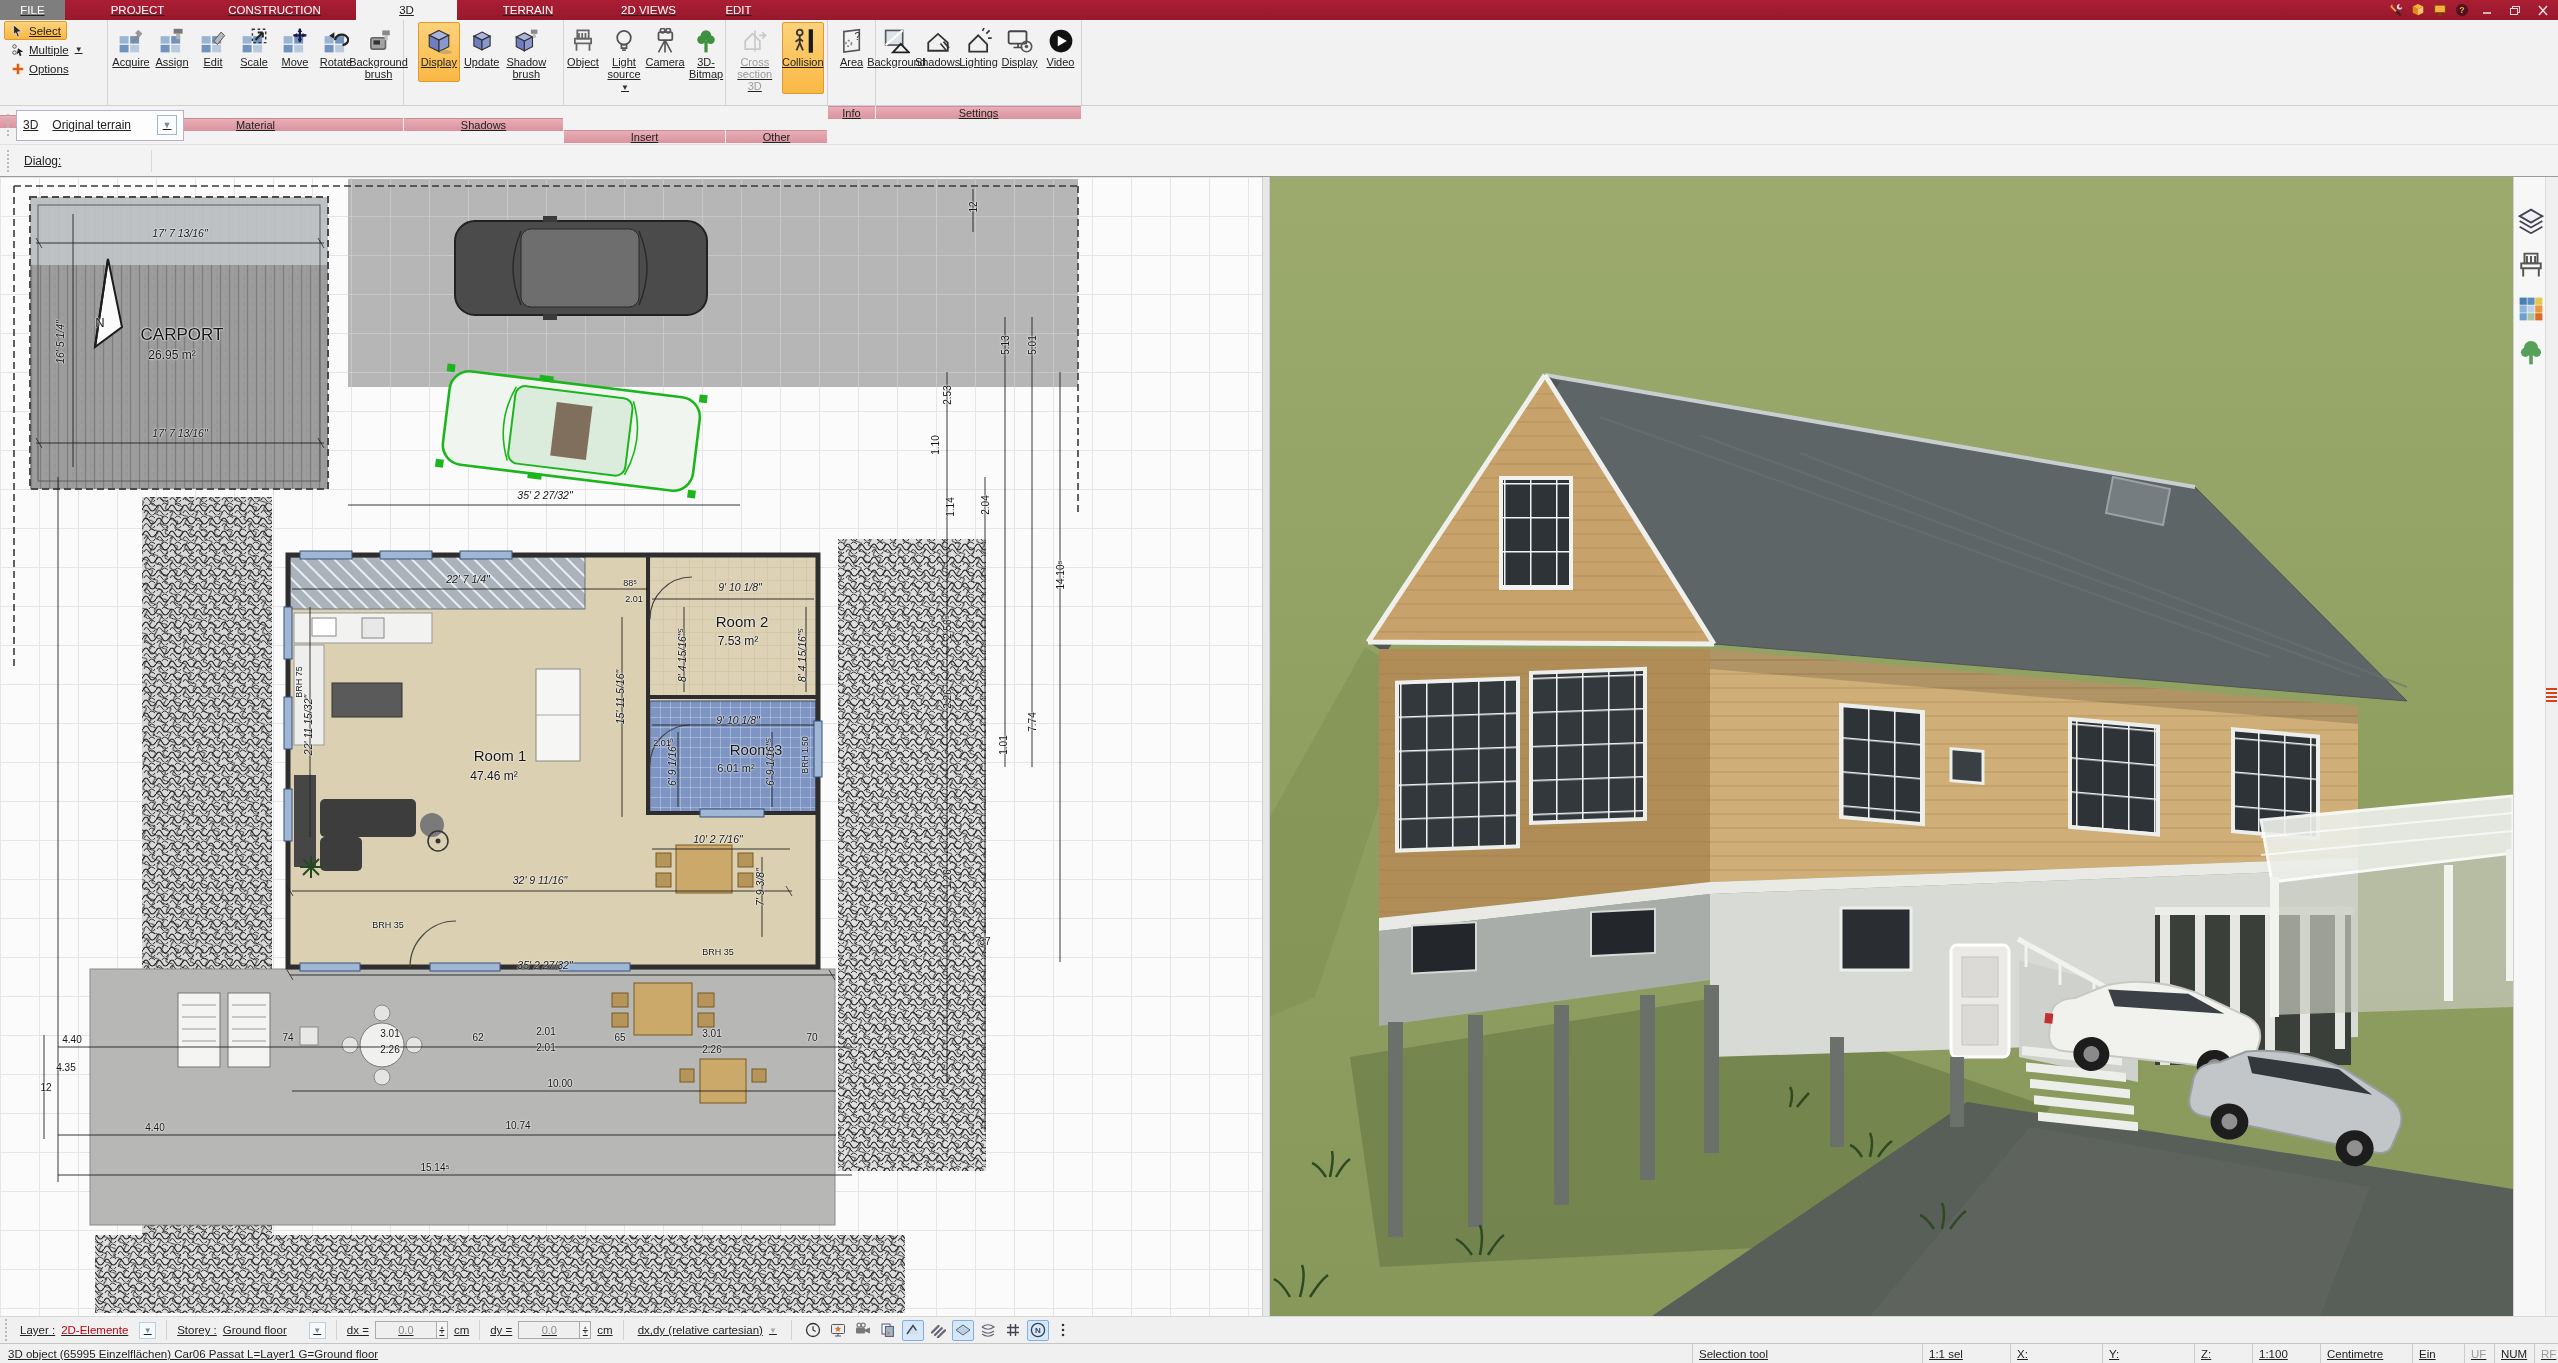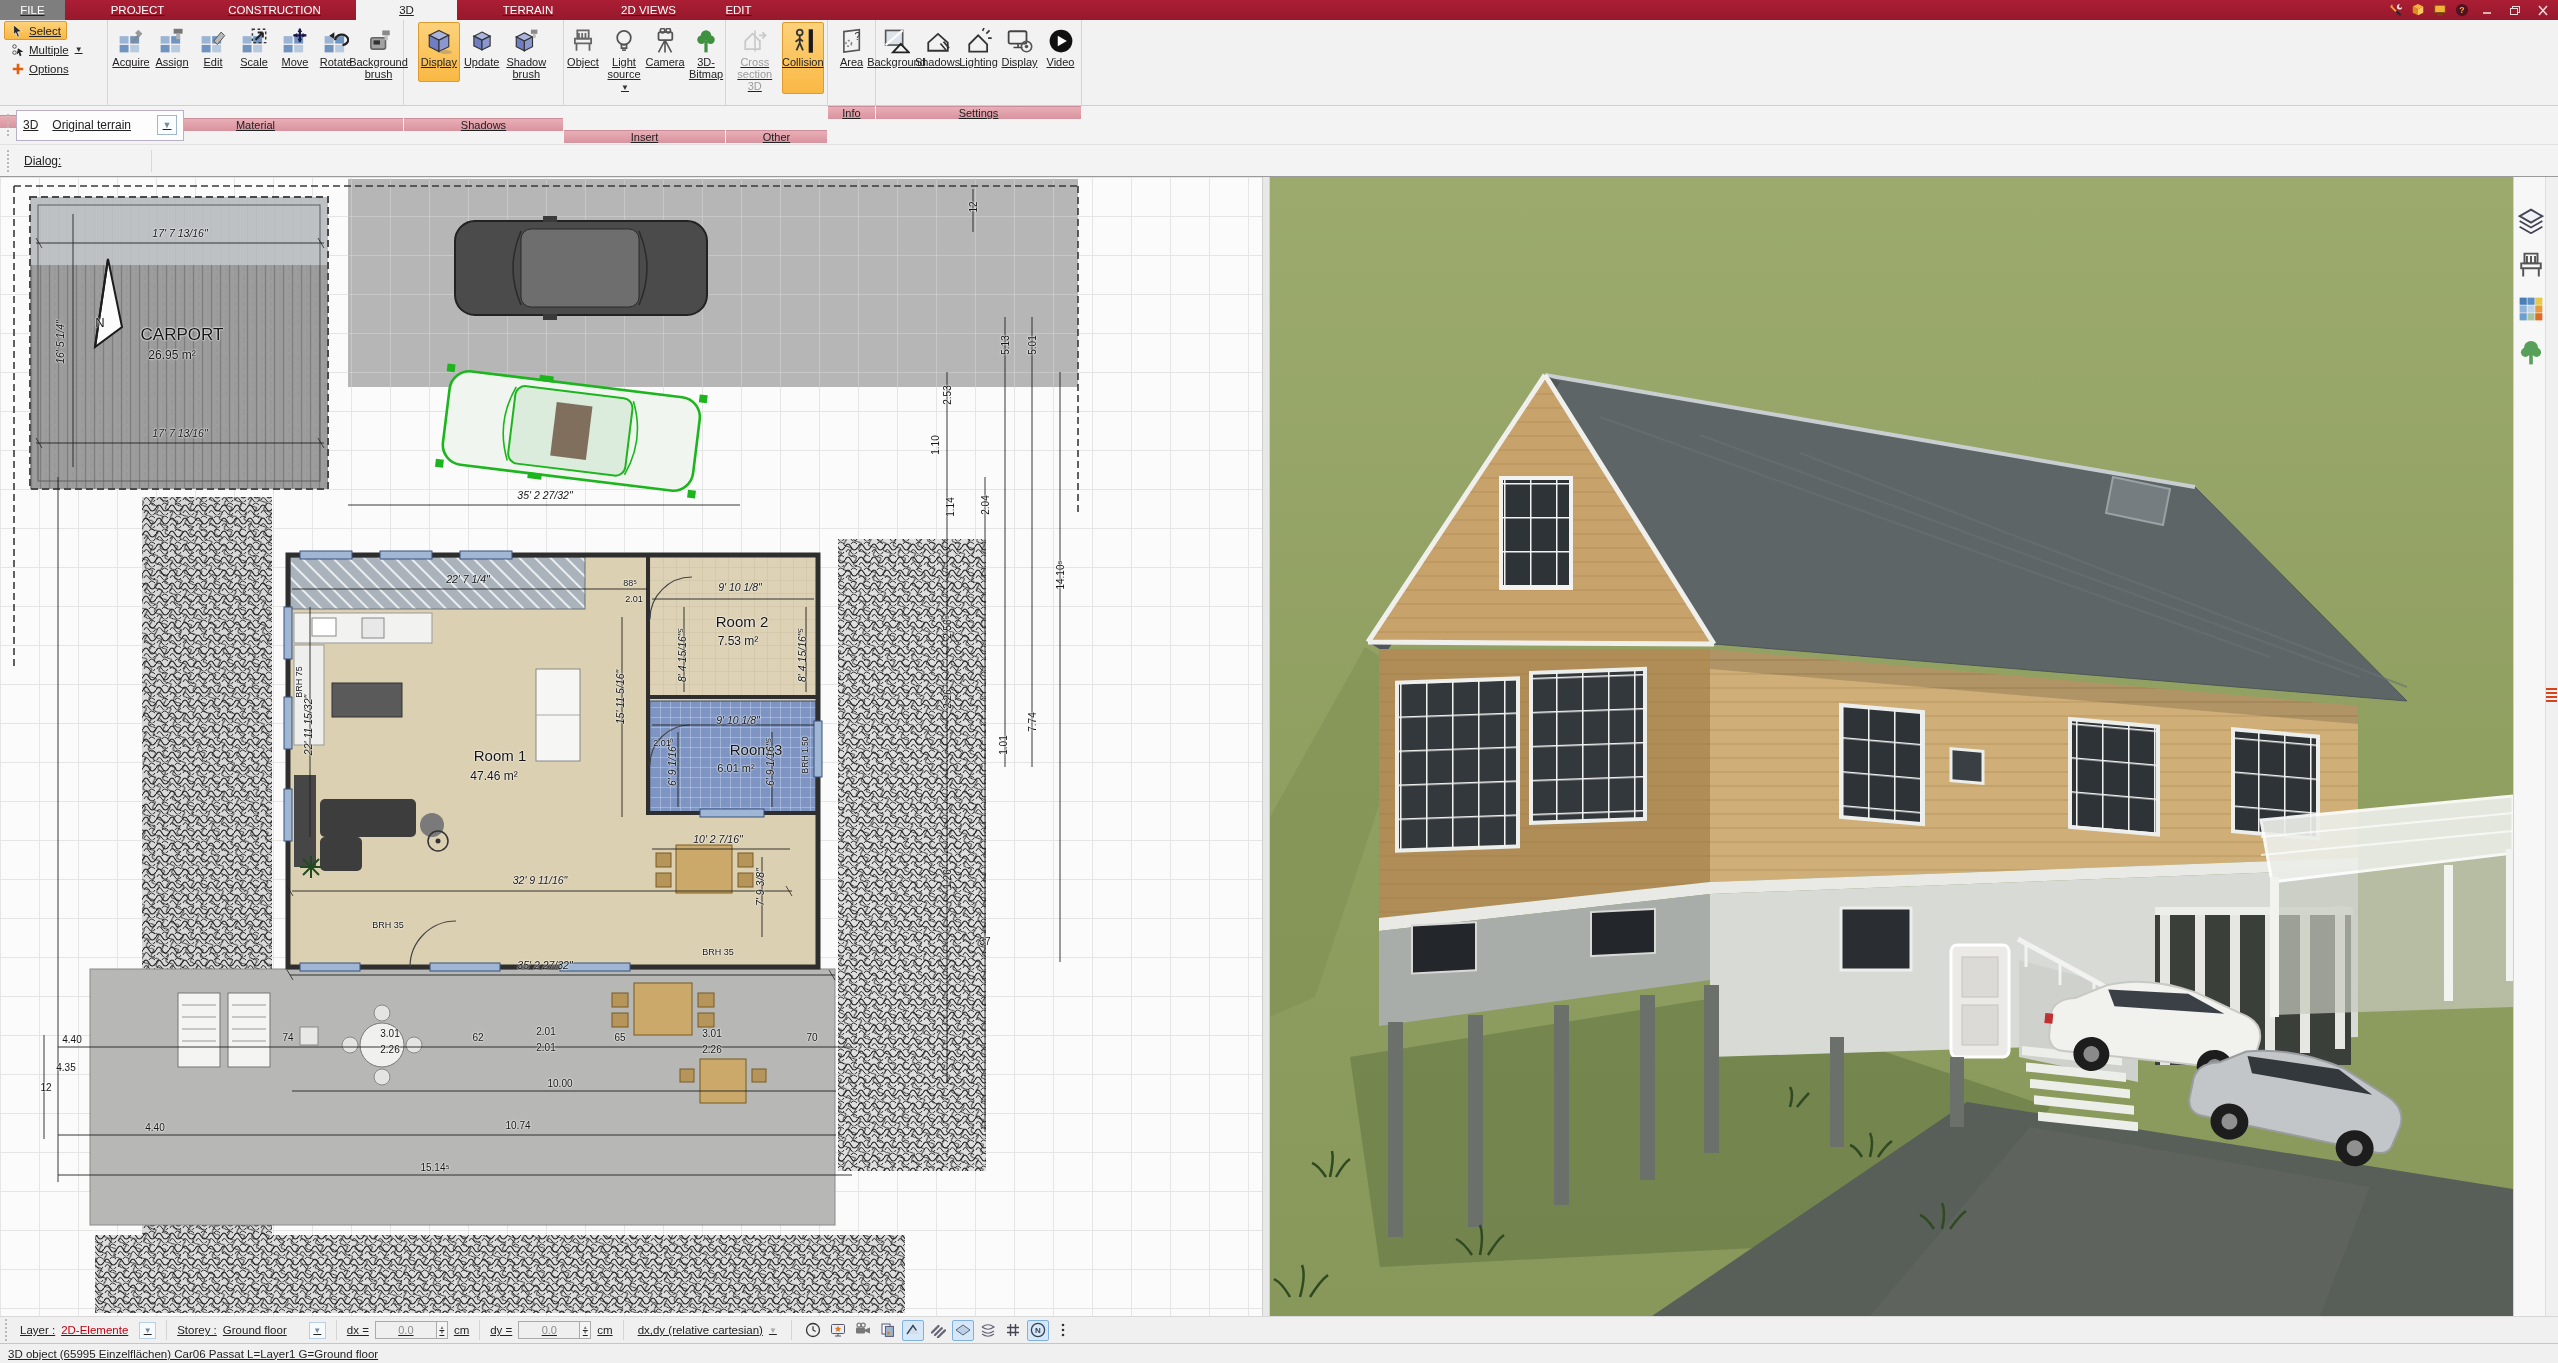--- a/index.html
+++ b/index.html
@@ -1074,14 +1074,27 @@
               <circle cx="8" cy="8" r="1.3"></circle>
               <circle cx="8" cy="13" r="1.3"></circle>
             </g>
           </svg>
         </div>
       </div>
   </div>
 
   <div class="statusbar">
     <div class="st-msg">3D object (65995 Einzelflächen) Car06 Passat L=Layer1 G=Ground floor</div>
+    <div id="st-items" style="display:flex;height:100%;">
+        <div class="st-it" style="width: 230px;">Selection tool</div>
+        <div class="st-it" style="width: 88px;">1:1 sel</div>
+        <div class="st-it" style="width: 92px;">X:</div>
+        <div class="st-it" style="width: 92px;">Y:</div>
+        <div class="st-it" style="width: 58px;">Z:</div>
+        <div class="st-it" style="width: 68px;">1:100</div>
+        <div class="st-it" style="width: 92px;">Centimetre</div>
+        <div class="st-it" style="width: 52px;">Ein</div>
+        <div class="st-it dim" style="width: 30px;">UF</div>
+        <div class="st-it" style="width: 40px;">NUM</div>
+        <div class="st-it dim" style="width: 24px;">RF</div>
+      </div>
   </div>
 </div>
 
 </body></html>

